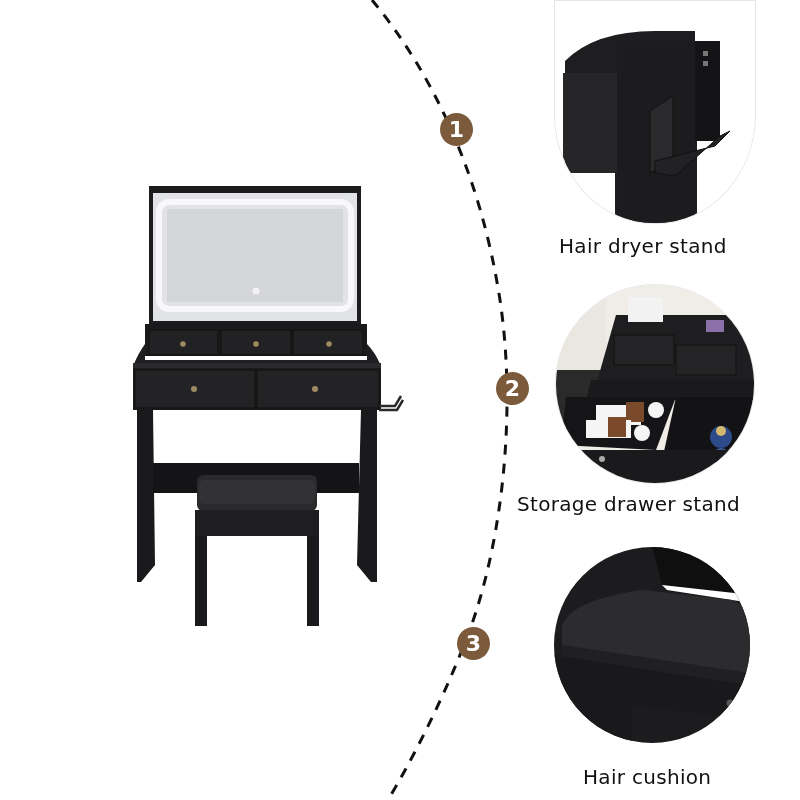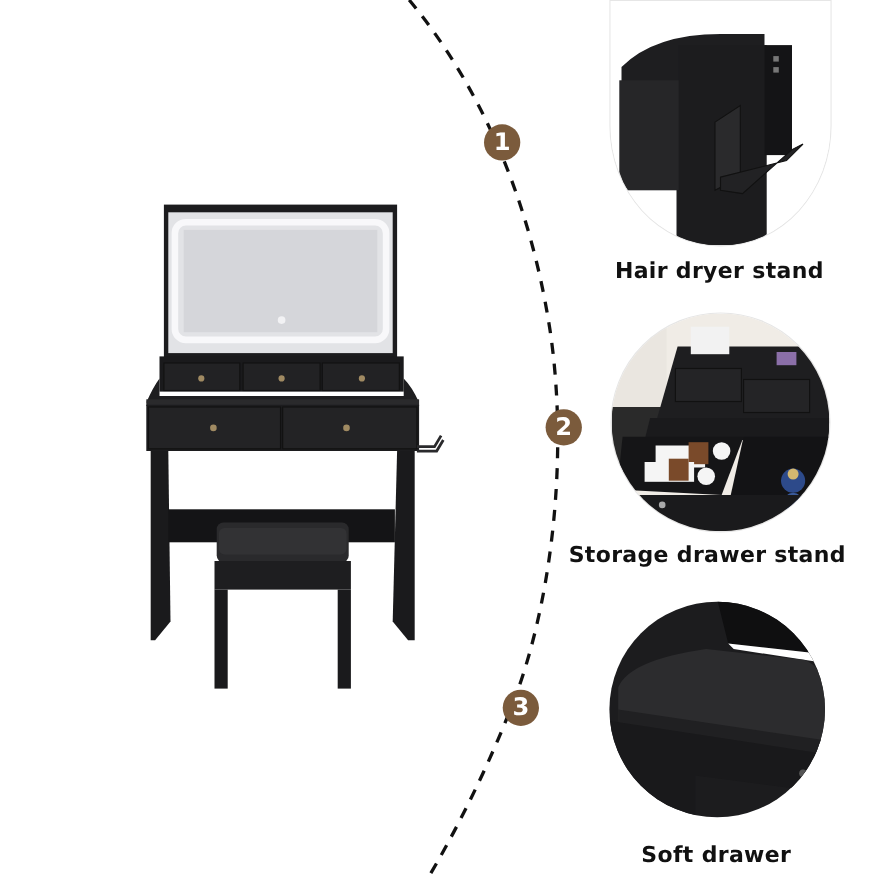--- a/index.html
+++ b/index.html
@@ -1,20 +1,20 @@
 <!DOCTYPE html>
 <html><head>
 <meta charset="utf-8">
 <style>
   html, body { margin:0; padding:0; background:#ffffff; }
   body { width:800px; height:800px; position:relative; overflow:hidden; font-family:"DejaVu Sans", sans-serif; }
   .abs { position:absolute; }
   .badge { position:absolute; width:33px; height:33px; border-radius:50%; background:#7b5b3c; color:#fff;
     font-family:"DejaVu Sans", sans-serif; font-weight:bold; font-size:22px; line-height:33px; text-align:center; }
-  .caption { position:absolute; font-family:"DejaVu Sans", sans-serif; font-weight:bold; color:#111; white-space:nowrap; letter-spacing:0.3px; }
+  .caption { position:absolute; font-family:"DejaVu Sans", sans-serif; font-weight:normal; color:#111; white-space:nowrap; letter-spacing:0.3px; }
   .circle { position:absolute; border-radius:50%; overflow:hidden; background:#fff; border:1px solid #e6e6e6; }
   .circle svg { display:block; }
 </style>
 </head>
 <body>
 
 <svg class="abs" style="left:0;top:0" width="800" height="800" viewBox="0 0 800 800">
   <path d="M372,0 C430,70 480,170 500,300 C518,420 500,560 462,650 C440,705 412,760 388,800" fill="none" stroke="#111" stroke-width="3" stroke-dasharray="10,9"></path>
 </svg>
 
@@ -113,13 +113,13 @@
       <rect width="200" height="200" fill="#1c1c1e"></rect>
       <polygon points="100,0 200,0 200,50 110,40" fill="#0f0f10"></polygon>
       <polygon points="110,40 200,50 200,58 115,45" fill="#ffffff"></polygon>
       <path d="M10,80 Q20,55 90,45 L180,55 Q200,65 198,85 L198,140 L10,110 Z" fill="#2c2c2e"></path>
       <path d="M10,100 L198,128 L198,145 L10,112 Z" fill="#202022"></path>
       <polygon points="0,110 195,140 195,175 80,160 80,200 0,200" fill="#19191b"></polygon>
       <circle cx="178" cy="158" r="3.5" fill="#555"></circle>
     </g>
   </svg>
 </div>
-<div class="caption" style="left:583px;top:765px;font-size:20px">Soft drawer</div>
+<div class="caption" style="left:583px;top:765px;font-size:20px">Hair cushion</div>
 
 </body></html>

